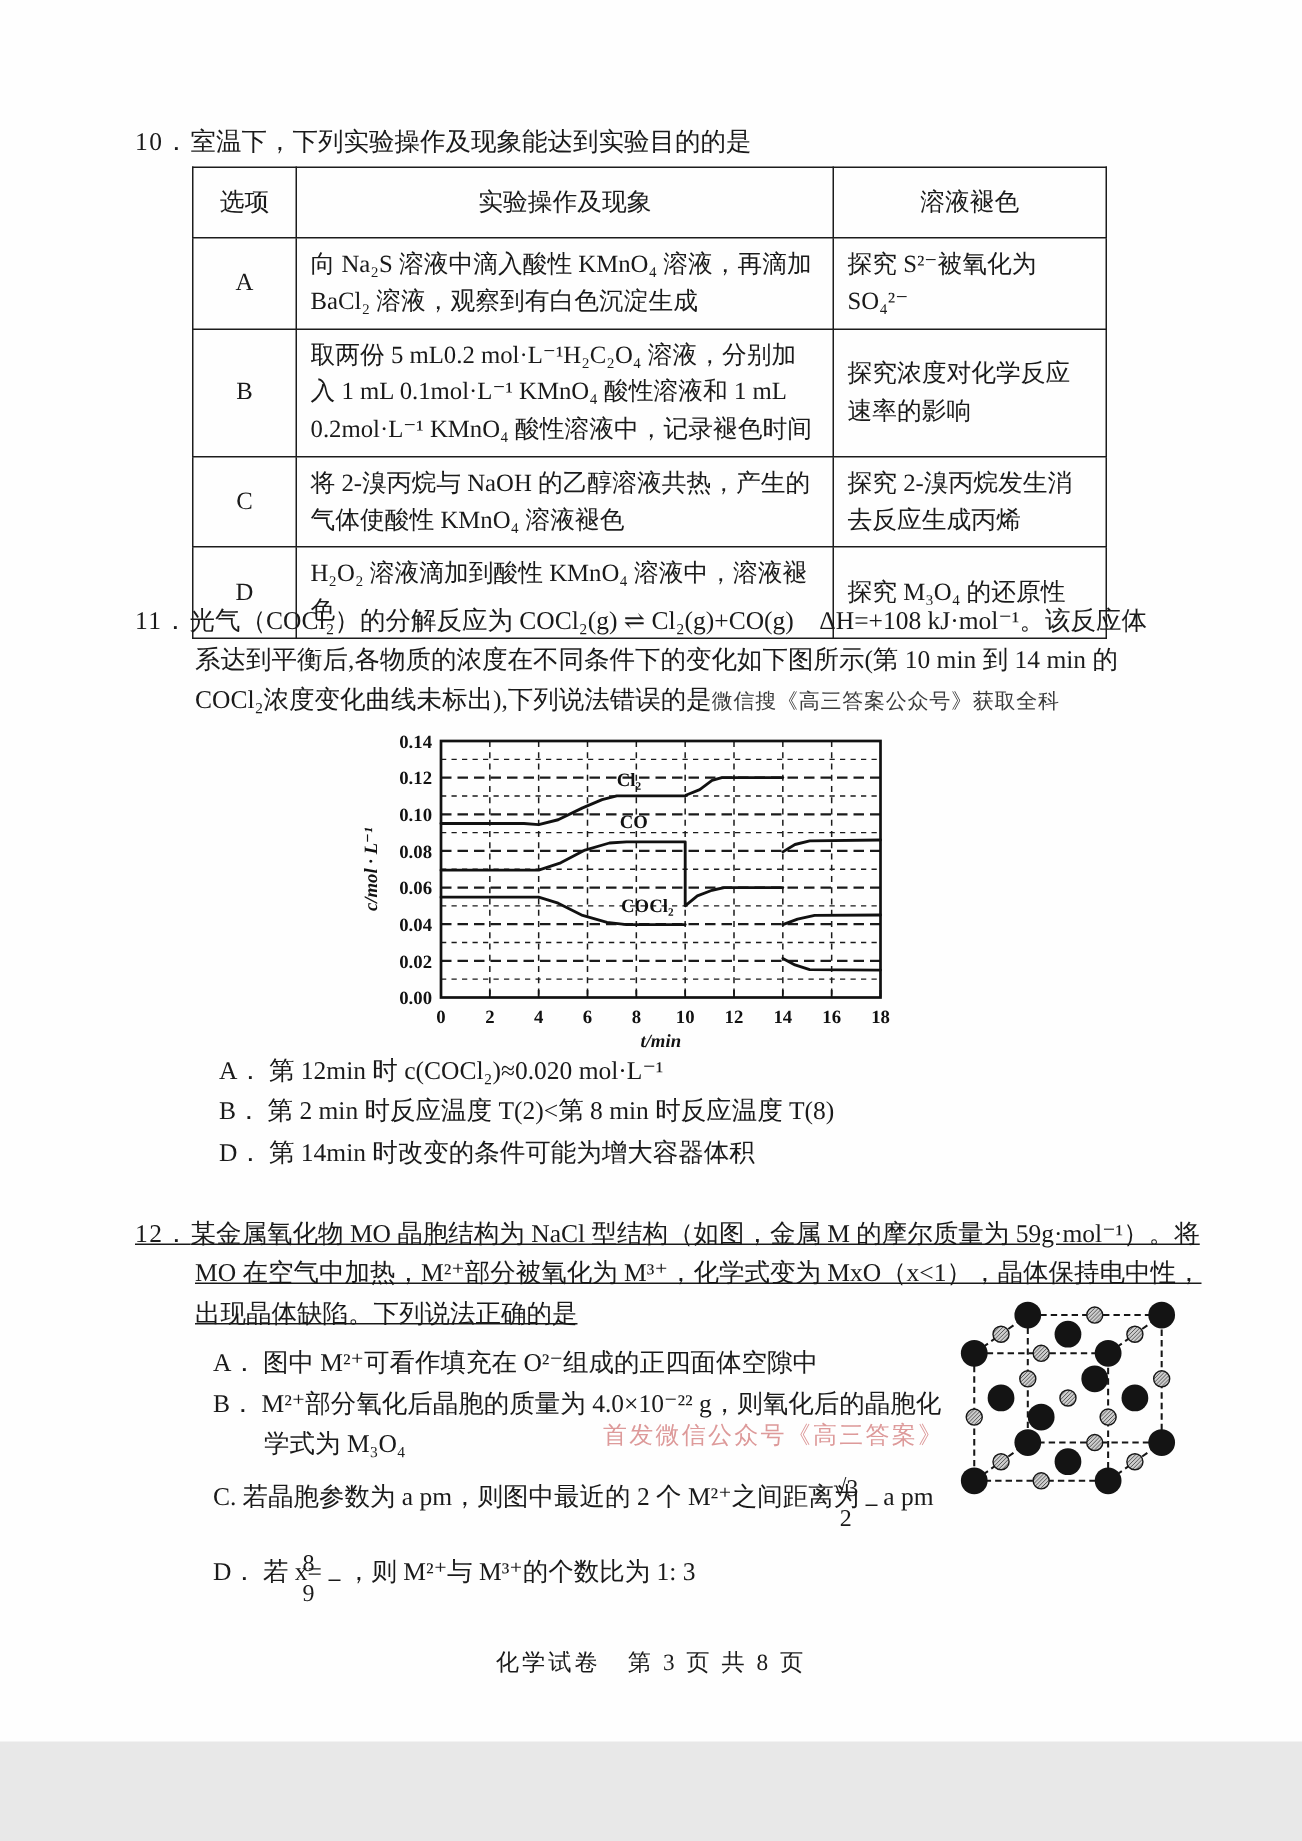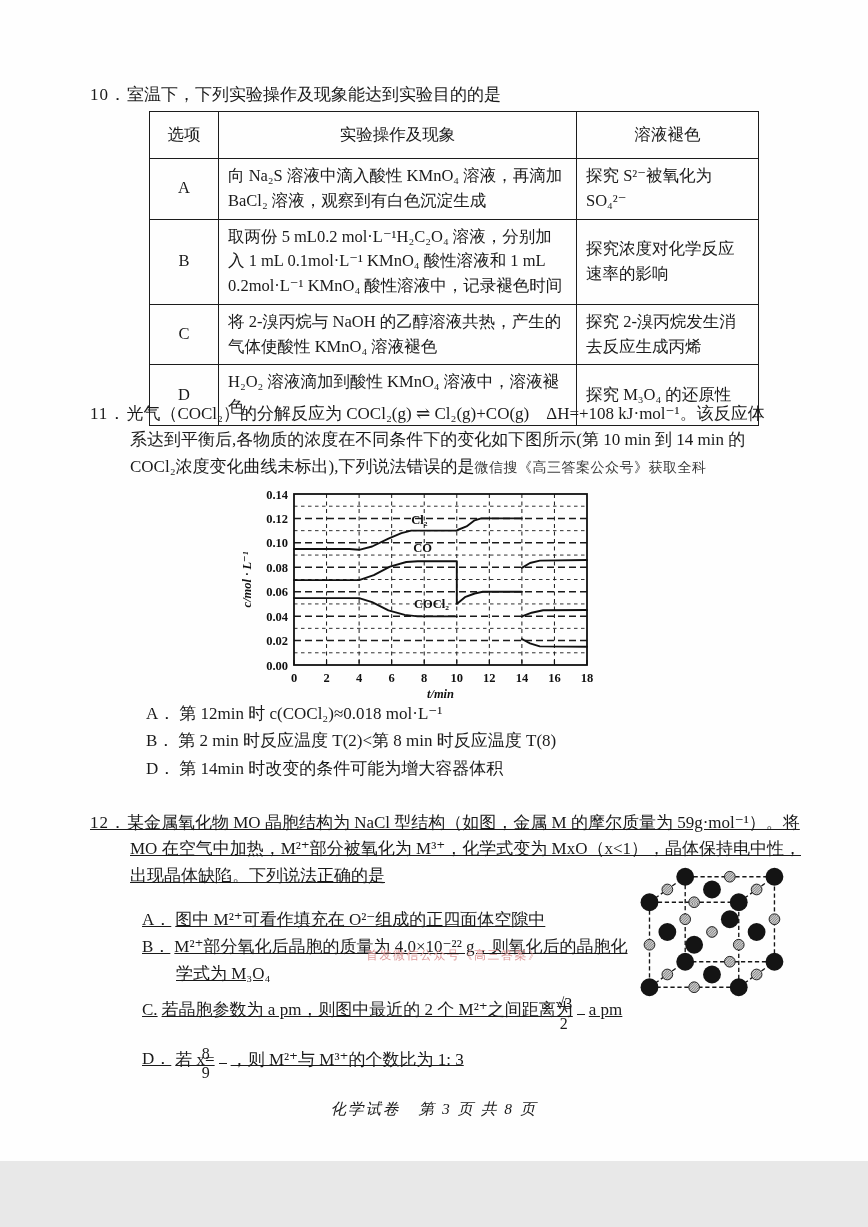--- a/index.html
+++ b/index.html
@@ -9,37 +9,37 @@
     background:#fefefe;color:#1a1a1a;overflow:hidden;
     font-family:"Liberation Serif","DejaVu Serif","DejaVu Sans",serif;
     font-size:17px;line-height:1.55;
   }
   .abs{position:absolute;}
   .qblock{left:90px;}
   .stem{padding-left:40px;text-indent:-40px;}
   .qnum{letter-spacing:1px;}
   .note-small{font-size:14px;color:#3a3a3a;letter-spacing:.5px;}
   
-  table.exp{border-collapse:collapse;table-layout:fixed;width:609px;font-size:16.5px;margin-left:21px;}
+  table.exp{border-collapse:collapse;table-layout:fixed;width:609px;font-size:16.5px;}
   table.exp td,table.exp th{border:1.5px solid #1c1c1c;vertical-align:middle;font-weight:normal;padding:5px 9px;line-height:1.5;}
   col.c-opt{width:69px;}col.c-op{width:358px;}col.c-pur{width:182px;}
   .cell-center{text-align:center;padding:5px 2px;}
   
   .opts{margin:0;}
   .opt{padding-left:34px;text-indent:-34px;margin:1px 0;}
   .opt .lab{margin-right:4px;}
   
   .frac{display:inline-block;text-align:center;vertical-align:-14px;line-height:1.05;margin:0 4px;font-size:16px;}
   .frac .num{display:block;border-bottom:1.3px solid #1a1a1a;padding:0 4px 1px;}
   .frac .den{display:block;padding-top:1px;}
   
   svg text{font-family:"Liberation Serif","DejaVu Serif",serif;}
-  .footer{width:100%;text-align:center;font-size:15.5px;letter-spacing:2px;font-style:italic;}
+  .footer{width:100%;text-align:center;font-size:15.5px;letter-spacing:2px;}
   .footer span{margin:0 9px;}
-  .pinkmark{font-size:12px;letter-spacing:1.5px;}
+  .pinkmark{font-size:16px;letter-spacing:1.5px;margin-left:36px;}
 </style>
 </head>
 <body>
 
 <div class="page">
 
   <div class="abs qblock" style="top:82px;width:700px;">
     <div class="stem"><span class="qnum">10．</span><span>室温下，下列实验操作及现象能达到实验目的的是</span></div>
   </div>
 
@@ -144,28 +144,28 @@
         <polyline points="56.0,96.1 121.1,96.1 135.8,91.2 152.0,82.7 168.3,78.0 179.7,77.2 218.8,77.2 218.8,119.9 226.9,113.2 236.7,109.5 244.8,107.7 283.9,107.7" fill="none" stroke="#111" stroke-width="1.9" stroke-linejoin="round" stroke-linecap="round"></polyline>
         <polyline points="283.9,132.4 293.7,128.7 305.1,126.3 349.0,126.0" fill="none" stroke="#111" stroke-width="1.9" stroke-linejoin="round" stroke-linecap="round"></polyline>
         <text x="184.59444444444443" y="68.01785714285714" text-anchor="middle" font-size="12.5" font-weight="bold" fill="#111">CO</text>
         <polyline points="56.0,114.1 121.1,114.1 134.1,118.1 150.4,126.3 166.7,130.9 179.7,132.4 218.8,132.4" fill="none" stroke="#111" stroke-width="1.9" stroke-linejoin="round" stroke-linecap="round"></polyline>
         <polyline points="283.9,155.0 292.0,159.3 301.8,162.4 349.0,162.7" fill="none" stroke="#111" stroke-width="1.9" stroke-linejoin="round" stroke-linecap="round"></polyline>
         <text x="193.54722222222222" y="124.20357142857142" text-anchor="middle" font-size="12.5" font-weight="bold" fill="#111">COCl₂</text>
       </svg>
   </div>
 
   <div class="abs qblock opts" style="top:700px;width:620px;margin-left:56px;">
-    <div class="opt"><span class="lab">A．</span><span>第 12min 时  c(COCl₂)≈0.018 mol·L⁻¹</span></div>
+    <div class="opt"><span class="lab">A．</span><span>第 12min 时  c(COCl₂)≈0.020 mol·L⁻¹</span></div>
     <div class="opt"><span class="lab">B．</span><span>第 2 min 时反应温度 T(2)&lt;第 8 min 时反应温度 T(8)</span></div>
     <div class="opt"><span class="lab">D．</span><span>第 14min 时改变的条件可能为增大容器体积</span></div>
   </div>
 
   <div class="abs qblock" style="top:810px;width:690px;">
     <div class="stem" style="width:686px;text-decoration:underline;"><span class="qnum">12．</span><span>某金属氧化物 MO 晶胞结构为 NaCl 型结构（如图，金属 M 的摩尔质量为 59g·mol⁻¹）。将 MO 在空气中加热，M²⁺部分被氧化为 M³⁺，化学式变为 MxO（x&lt;1），晶体保持电中性，出现晶体缺陷。下列说法正确的是</span></div>
-    <div class="opts" style="margin-left:52px;width:500px;margin-top:18px;text-decoration:underline;">
+    <div class="opts" style="margin-left:52px;width:500px;margin-top:7px;">
       <div class="opt"><span class="lab">A．</span><span>图中 M²⁺可看作填充在 O²⁻组成的正四面体空隙中</span></div>
       <div class="opt"><span class="lab">B．</span><span>M²⁺部分氧化后晶胞的质量为 4.0×10⁻²² g，则氧化后的晶胞化学式为 M₃O₄</span></div>
       <div class="opt" style="margin-top:9px;"><span class="lab">C.</span><span>若晶胞参数为 a pm，则图中最近的 2 个 M²⁺之间距离为</span><span class="frac"><span class="num">√3</span><span class="den">2</span></span><span>a pm</span></div>
       <div class="opt" style="margin-top:13px;"><span class="lab">D．</span><span>若 x=</span><span class="frac"><span class="num">8</span><span class="den">9</span></span><span>，则 M²⁺与 M³⁺的个数比为 1: 3</span></div>
     </div>
   </div>
 
   <div class="abs" style="top:858px;left:624px;">
     <svg width="170" height="142" viewBox="0 0 200 167">
       <defs>

